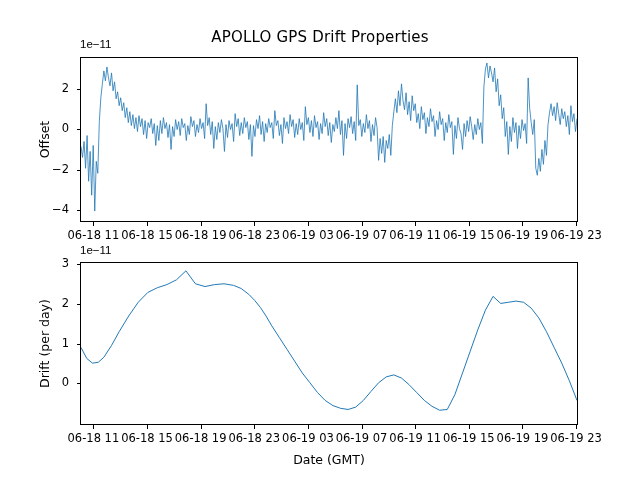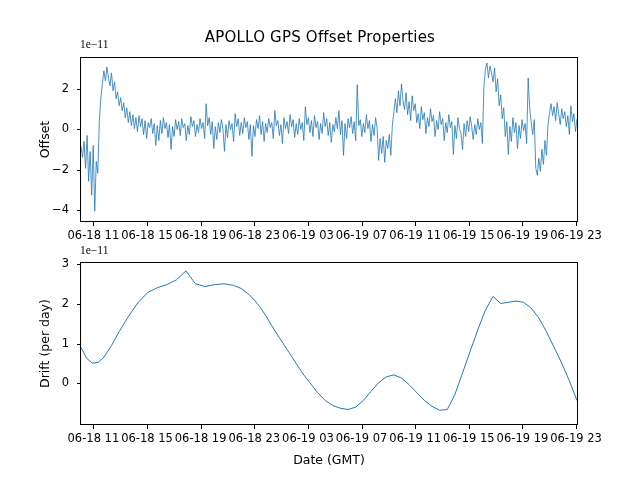--- a/index.html
+++ b/index.html
@@ -9,21 +9,21 @@
 
   .title{position:absolute;left:0;top:28px;width:640px;text-align:center;
          font-size:15px;color:#000;letter-spacing:.2px;}
 
   .axes{position:absolute;border:1.1px solid #000;background:#fff;box-sizing:border-box;}
   #ax-offset{left:80px;top:57px;width:498px;height:165px;}
   #ax-drift{left:80px;top:262px;width:498px;height:163px;}
 
   .plotsvg{position:absolute;left:0;top:0;width:100%;height:100%;display:block;}
 
-  .expo{position:absolute;font-size:11.5px;font-family:Liberation Serif, serif;color:#000;}
+  .expo{position:absolute;font-size:11.5px;font-family:Liberation Sans, sans-serif;color:#000;}
   #expo-offset{left:80px;top:38px;}
   #expo-drift{left:80px;top:244px;}
 
   .ylab{position:absolute;font-size:12.5px;color:#000;
         transform-origin:center center;white-space:nowrap;}
   #ylab-offset{left:-6px;top:132px;width:100px;text-align:center;transform:rotate(-90deg);}
   #ylab-drift{left:-26px;top:336px;width:140px;text-align:center;transform:rotate(-90deg);}
 
   .xlab{position:absolute;left:80px;top:452px;width:498px;text-align:center;font-size:12.5px;}
 
@@ -33,21 +33,21 @@
 
   .ytlabel{position:absolute;font-size:11.5px;text-align:right;width:40px;color:#000;}
   .xtlabel{position:absolute;font-size:11.5px;color:#000;white-space:nowrap;
            transform:translateX(-50%);text-align:center;}
 </style>
 </head>
 <body>
 
 <div id="figure">
 
-  <div class="title">APOLLO GPS Offset Properties</div>
+  <div class="title">APOLLO GPS Drift Properties</div>
 
   <div class="expo" id="expo-offset">1e−11</div>
 
   <div class="ylab" id="ylab-offset">Offset</div>
 
   <div class="axes" id="ax-offset">
     <svg class="plotsvg" id="svg-offset" viewBox="0 0 498 165" preserveAspectRatio="none">
       <polyline id="poly-offset" fill="none" stroke="#1f77b4" stroke-width="0.8" stroke-linejoin="round" points="0.00,89.54 1.53,100.61 3.06,84.51 4.60,111.68 6.13,78.48 7.66,124.76 9.19,94.57 10.73,138.84 12.26,88.54 13.79,154.94 15.32,104.63 16.86,116.71 18.39,64.39 19.92,40.24 21.45,26.16 22.98,13.08 24.52,23.14 26.05,9.05 27.58,20.12 29.11,28.17 30.65,15.09 32.18,33.20 33.71,24.15 35.24,41.25 36.78,34.21 38.31,48.29 39.84,40.24 41.37,53.32 42.90,45.27 44.44,60.37 45.97,50.30 47.50,65.40 49.03,54.33 50.57,68.41 52.10,57.35 53.63,71.43 55.16,60.37 56.70,74.45 58.23,58.35 59.76,69.42 61.29,61.37 62.82,77.47 64.36,63.38 65.89,81.49 67.42,65.40 68.95,70.43 70.49,61.37 72.02,76.46 73.55,66.40 75.08,88.54 76.62,68.41 78.15,83.51 79.68,63.38 81.21,76.46 82.74,60.37 84.28,71.43 85.81,65.40 87.34,80.49 88.87,67.41 90.41,92.56 91.94,69.42 93.47,79.48 95.00,62.38 96.54,72.44 98.07,64.39 99.60,78.48 101.13,61.37 102.66,70.43 104.20,66.40 105.73,83.51 107.26,68.41 108.79,77.47 110.33,59.36 111.86,69.42 113.39,63.38 114.92,79.48 116.46,67.41 117.99,75.46 119.52,61.37 121.05,71.43 122.58,65.40 124.12,81.49 125.65,46.28 127.18,68.41 128.71,60.37 130.25,77.47 131.78,64.39 133.31,91.55 134.84,69.42 136.38,82.50 137.91,65.40 139.44,75.46 140.97,62.38 142.50,71.43 144.04,94.57 145.57,67.41 147.10,80.49 148.63,63.38 150.17,72.44 151.70,66.40 153.23,84.51 154.76,56.34 156.30,69.42 157.83,61.37 159.36,78.48 160.89,65.40 162.42,76.46 163.96,60.37 165.49,70.43 167.02,64.39 168.55,82.50 170.09,67.41 171.62,99.60 173.15,68.41 174.68,79.48 176.22,62.38 177.75,71.43 179.28,58.35 180.81,77.47 182.34,64.39 183.88,84.51 185.41,66.40 186.94,75.46 188.47,61.37 190.01,70.43 191.54,65.40 193.07,81.49 194.60,53.32 196.14,68.41 197.67,63.38 199.20,78.48 200.73,67.41 202.26,86.52 203.80,60.37 205.33,71.43 206.86,64.39 208.39,76.46 209.93,57.35 211.46,69.42 212.99,62.38 214.52,80.49 216.06,66.40 217.59,77.47 219.12,61.37 220.65,72.44 222.18,65.40 223.72,83.51 225.25,49.30 226.78,67.41 228.31,60.37 229.85,75.46 231.38,63.38 232.91,79.48 234.44,58.35 235.98,70.43 237.51,64.39 239.04,82.50 240.57,66.40 242.10,76.46 243.64,55.34 245.17,69.42 246.70,61.37 248.23,78.48 249.77,65.40 251.30,85.52 252.83,67.41 254.36,74.45 255.90,60.37 257.43,71.43 258.96,53.32 260.49,77.47 262.02,63.38 263.56,98.60 265.09,66.40 266.62,81.49 268.15,61.37 269.69,70.43 271.22,59.36 272.75,76.46 274.28,64.39 275.82,83.51 277.35,27.16 278.88,68.41 280.41,62.38 281.94,79.48 283.48,66.40 285.01,75.46 286.54,57.35 288.07,71.43 289.61,63.38 291.14,84.51 292.67,67.41 294.20,78.48 295.74,60.37 297.27,70.43 298.80,103.63 300.33,81.49 301.86,96.59 303.40,79.48 304.93,105.64 306.46,83.51 307.99,91.55 309.53,77.47 311.06,98.60 312.59,68.41 314.12,54.33 315.66,41.25 317.19,55.34 318.72,33.20 320.25,48.29 321.78,26.16 323.32,43.26 324.85,52.32 326.38,35.21 327.91,57.35 329.45,44.27 330.98,63.38 332.51,38.23 334.04,53.32 335.58,46.28 337.11,65.40 338.64,56.34 340.17,71.43 341.70,49.30 343.24,62.38 344.77,55.34 346.30,76.46 347.83,60.37 349.37,69.42 350.90,51.31 352.43,64.39 353.96,58.35 355.50,79.48 357.03,63.38 358.56,72.44 360.09,54.33 361.62,67.41 363.16,61.37 364.69,83.51 366.22,65.40 367.75,75.46 369.29,57.35 370.82,70.43 372.35,64.39 373.88,97.59 375.42,68.41 376.95,81.49 378.48,60.37 380.01,71.43 381.54,76.46 383.08,92.56 384.61,66.40 386.14,79.48 387.67,63.38 389.21,74.45 390.74,59.36 392.27,69.42 393.80,82.50 395.34,67.41 396.87,77.47 398.40,61.37 399.93,72.44 401.46,65.40 403.00,86.52 404.53,29.18 406.06,11.07 407.59,5.03 409.13,20.12 410.66,8.05 412.19,15.09 413.72,24.15 415.26,10.06 416.79,34.21 418.32,21.13 419.85,48.29 421.38,37.23 422.92,61.37 424.45,50.30 425.98,79.48 427.51,64.39 429.05,97.59 430.58,69.42 432.11,84.51 433.64,60.37 435.18,75.46 436.71,65.40 438.24,91.55 439.77,68.41 441.30,81.49 442.84,62.38 444.37,73.45 445.90,66.40 447.43,86.52 448.97,20.12 450.50,51.31 452.03,65.40 453.56,77.47 455.10,62.38 456.63,111.68 458.16,118.72 459.69,101.62 461.22,114.70 462.76,92.56 464.29,107.65 465.82,83.51 467.35,98.60 468.89,67.41 470.42,55.34 471.95,46.28 473.48,58.35 475.02,49.30 476.55,63.38 478.08,45.27 479.61,56.34 481.14,67.41 482.68,51.31 484.21,61.37 485.74,54.33 487.27,69.42 488.81,58.35 490.34,77.47 491.87,48.29 493.40,64.39 494.94,56.34 496.47,74.45 498.00,61.37"></polyline>
     </svg>
   </div>

